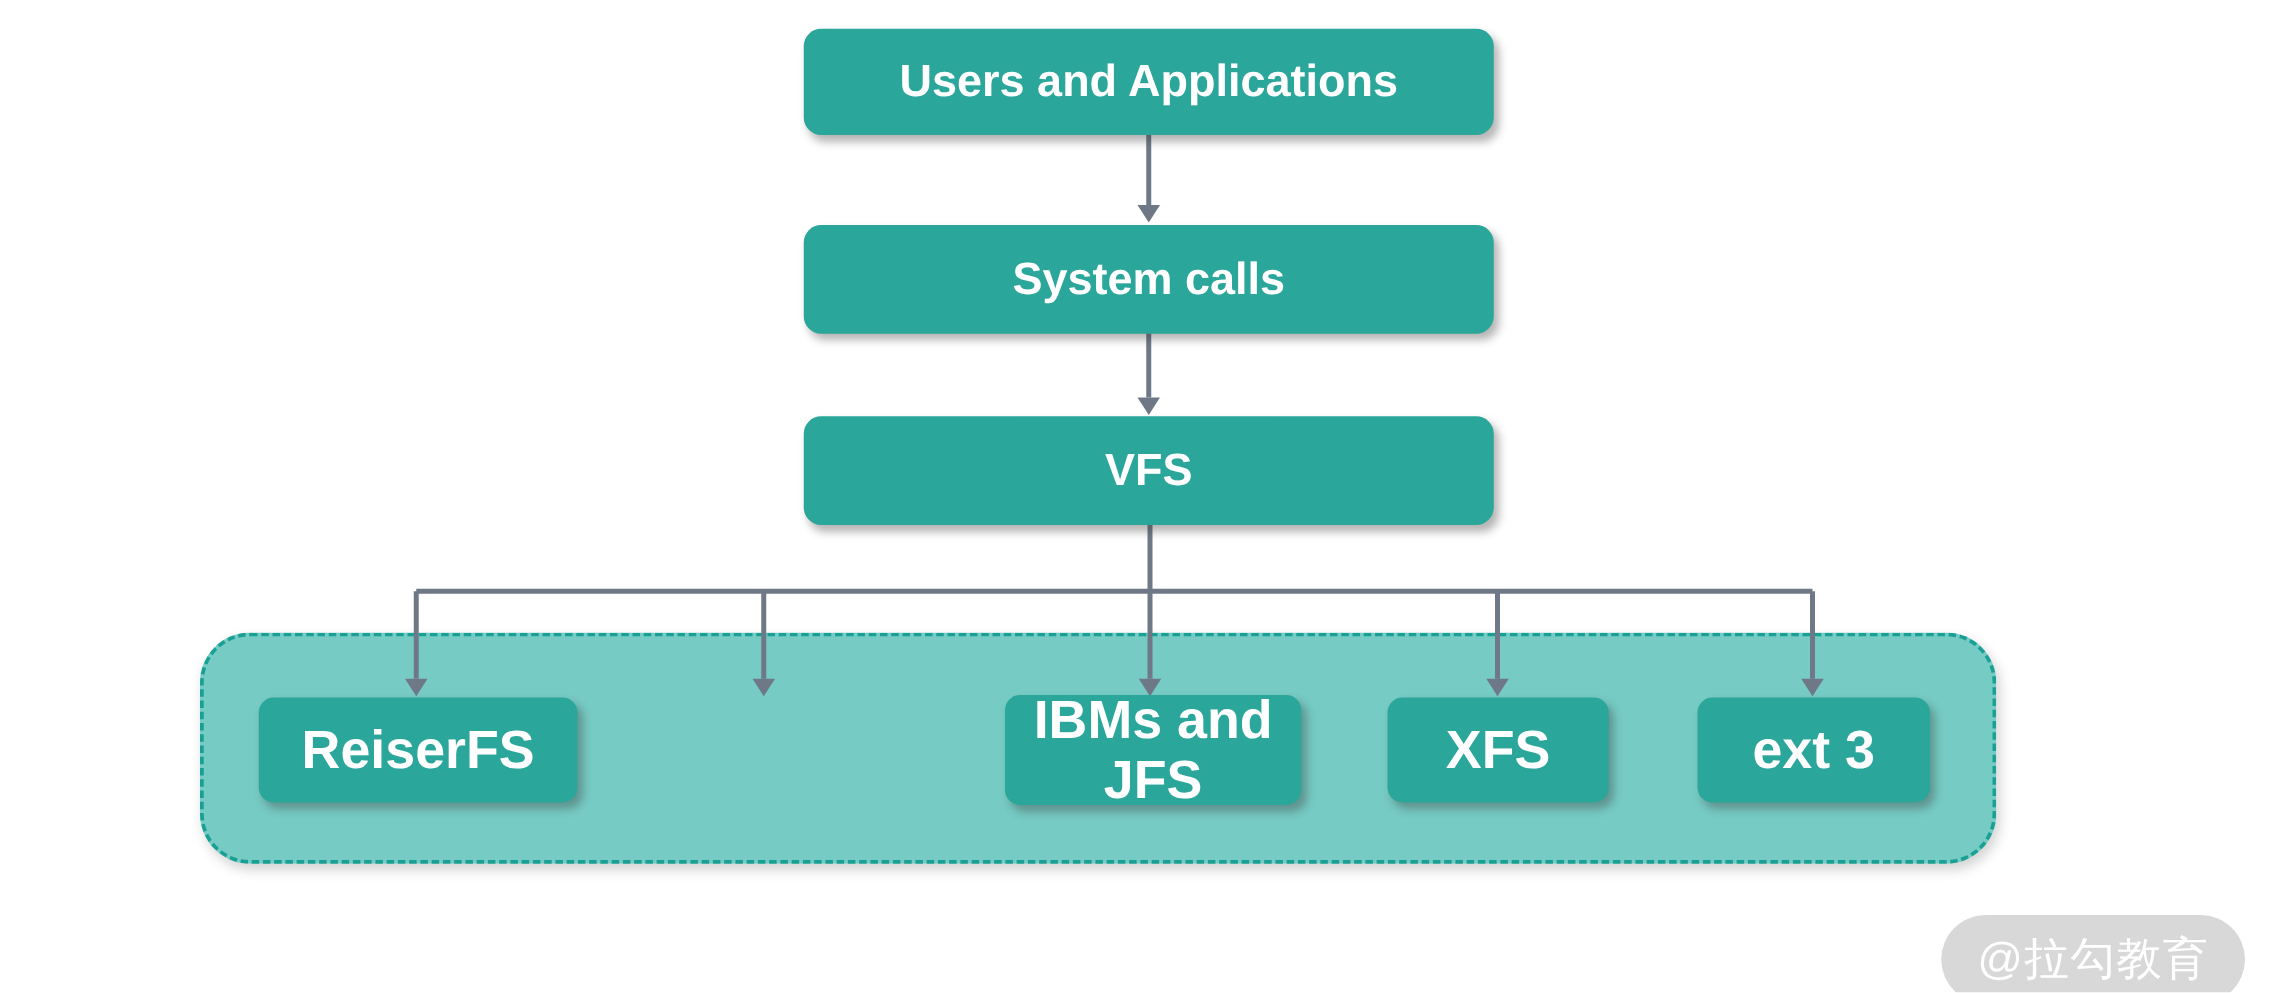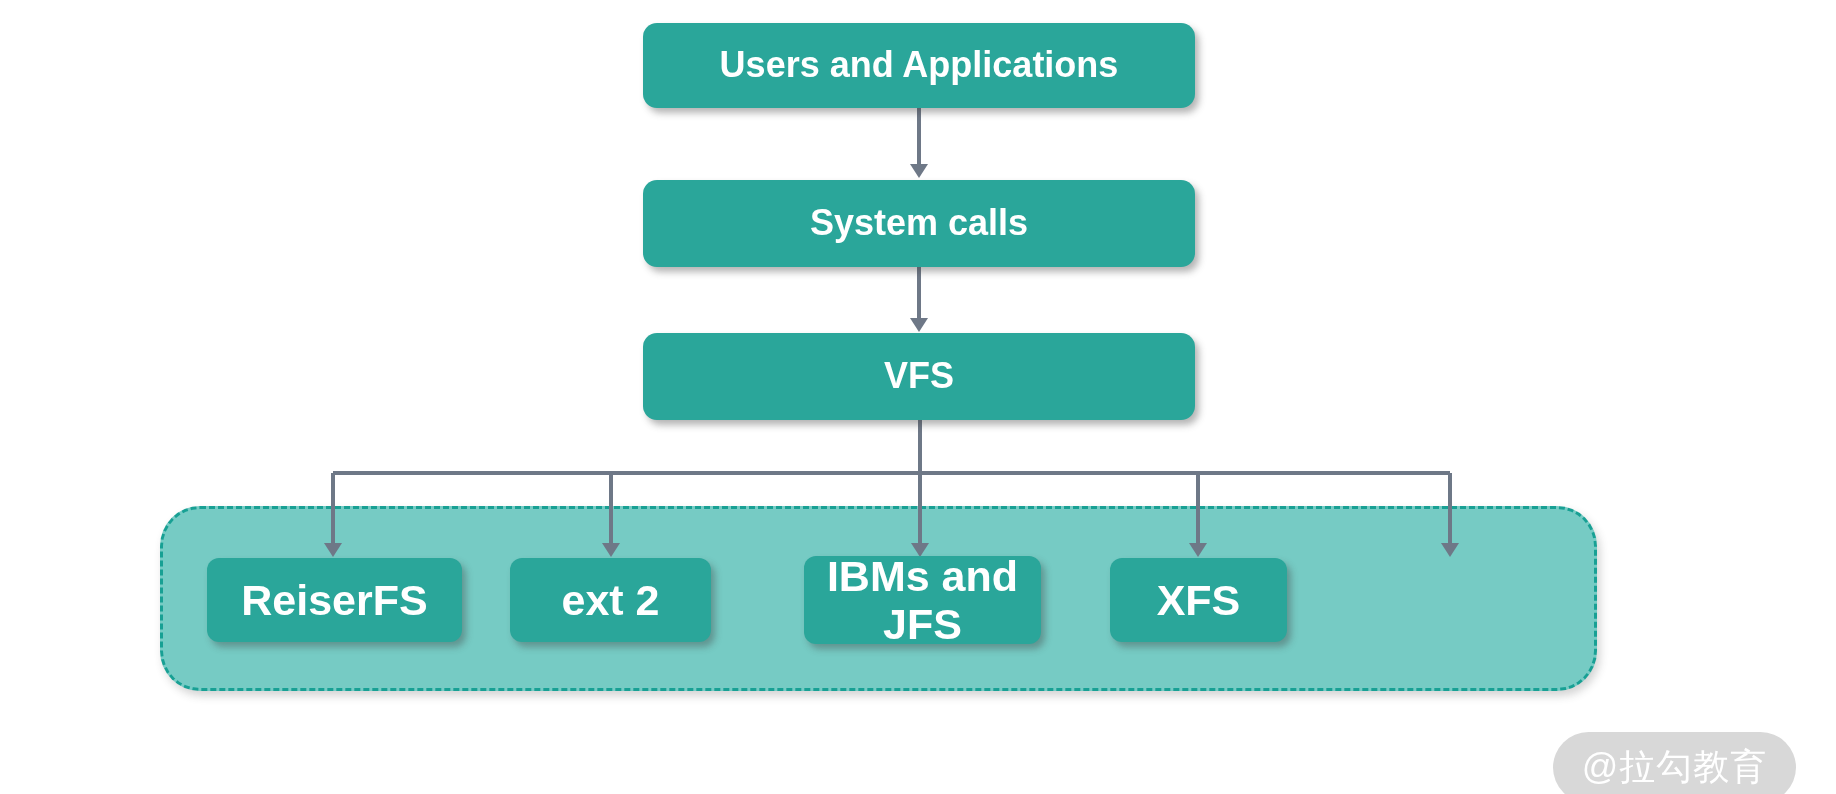--- a/index.html
+++ b/index.html
@@ -119,31 +119,31 @@
   </div>
 
   <div class="node top-level" style="left:643px; top:333px; width:552px; height:87px;text-align:center;">
     <span class="node-label">VFS</span>
   </div>
 
   <div class="node leaf" style="left:207px; top:558px; width:255px; height:84px;">
     <span class="node-label">ReiserFS</span>
   </div>
 
-  <div class="node leaf" style="left:510px; top:558px; width:201px; height:84px;">
-    <span class="node-label">ext 2</span>
-  </div>
 
   <div class="node leaf" style="left:804px; top:556px; width:237px; height:88px;">
     <span class="node-label">IBMs and
 JFS</span>
   </div>
 
   <div class="node leaf" style="left:1110px; top:558px; width:177px; height:84px;">
     <span class="node-label">XFS</span>
   </div>
 
+  <div class="node leaf" style="left:1358px; top:558px; width:186px; height:84px;">
+    <span class="node-label">ext 3</span>
+  </div>
 
   <div class="watermark">
     <span>@拉勾教育</span>
   </div>
 
 </div>
 
 </body></html>

